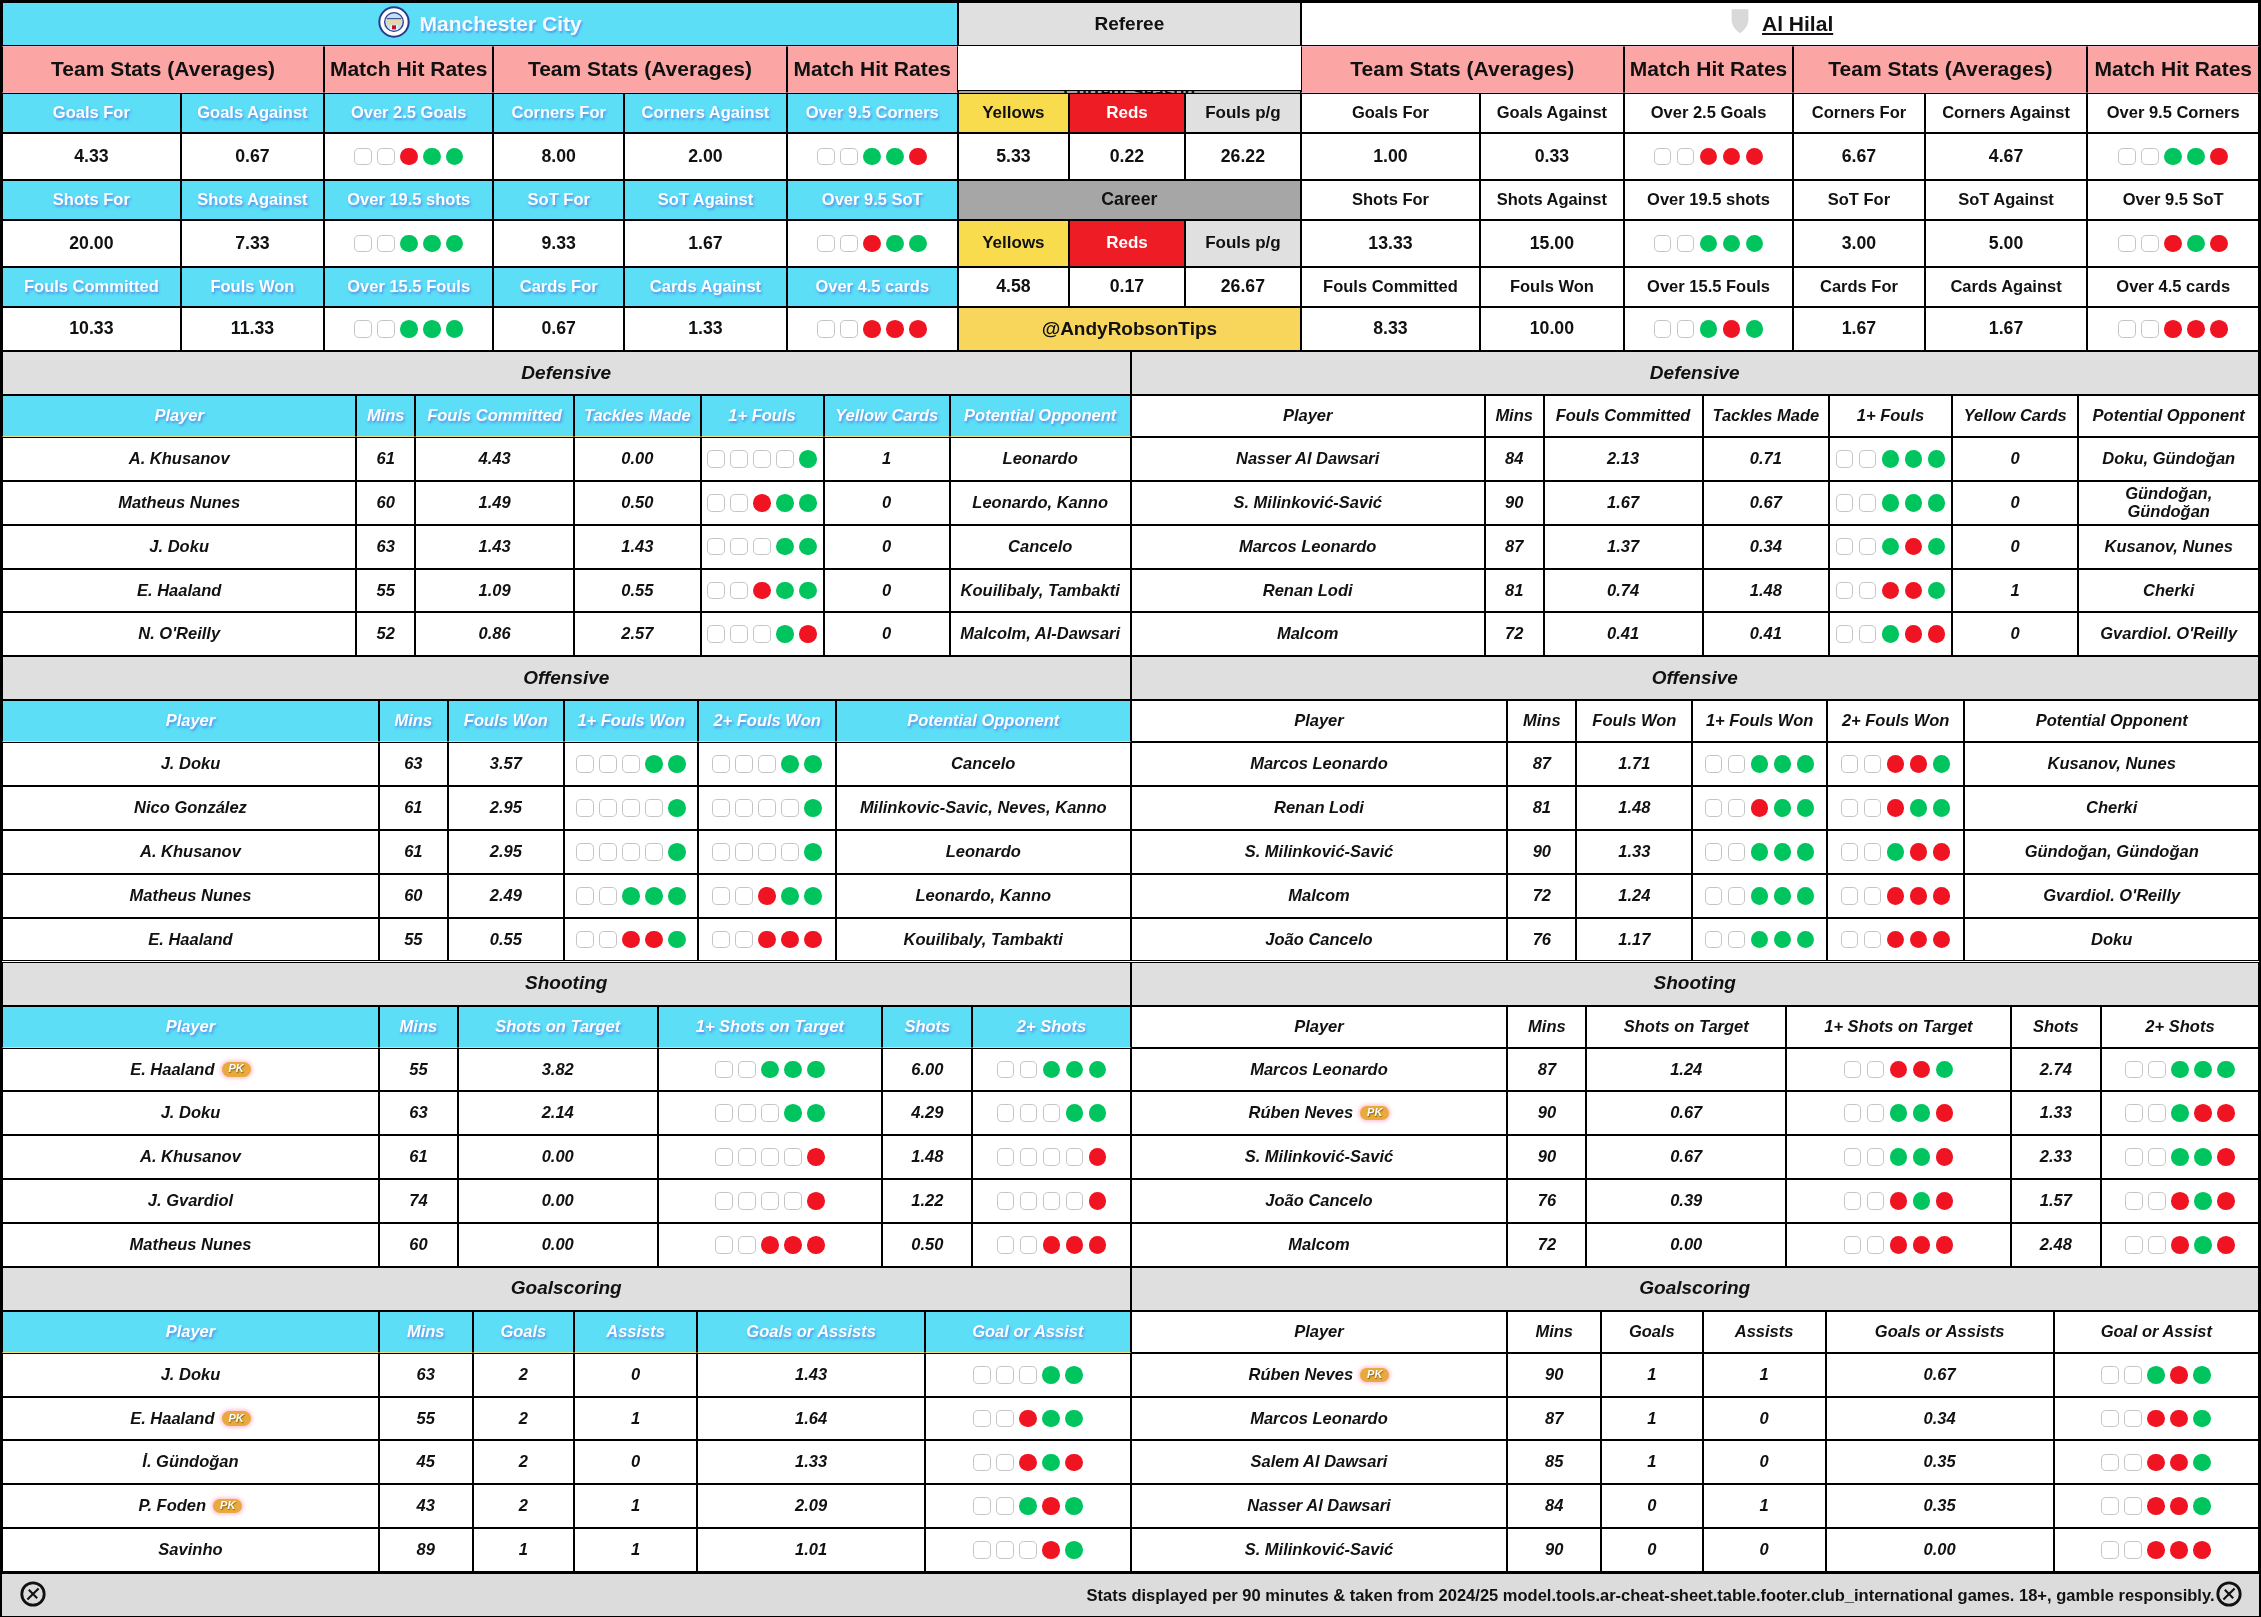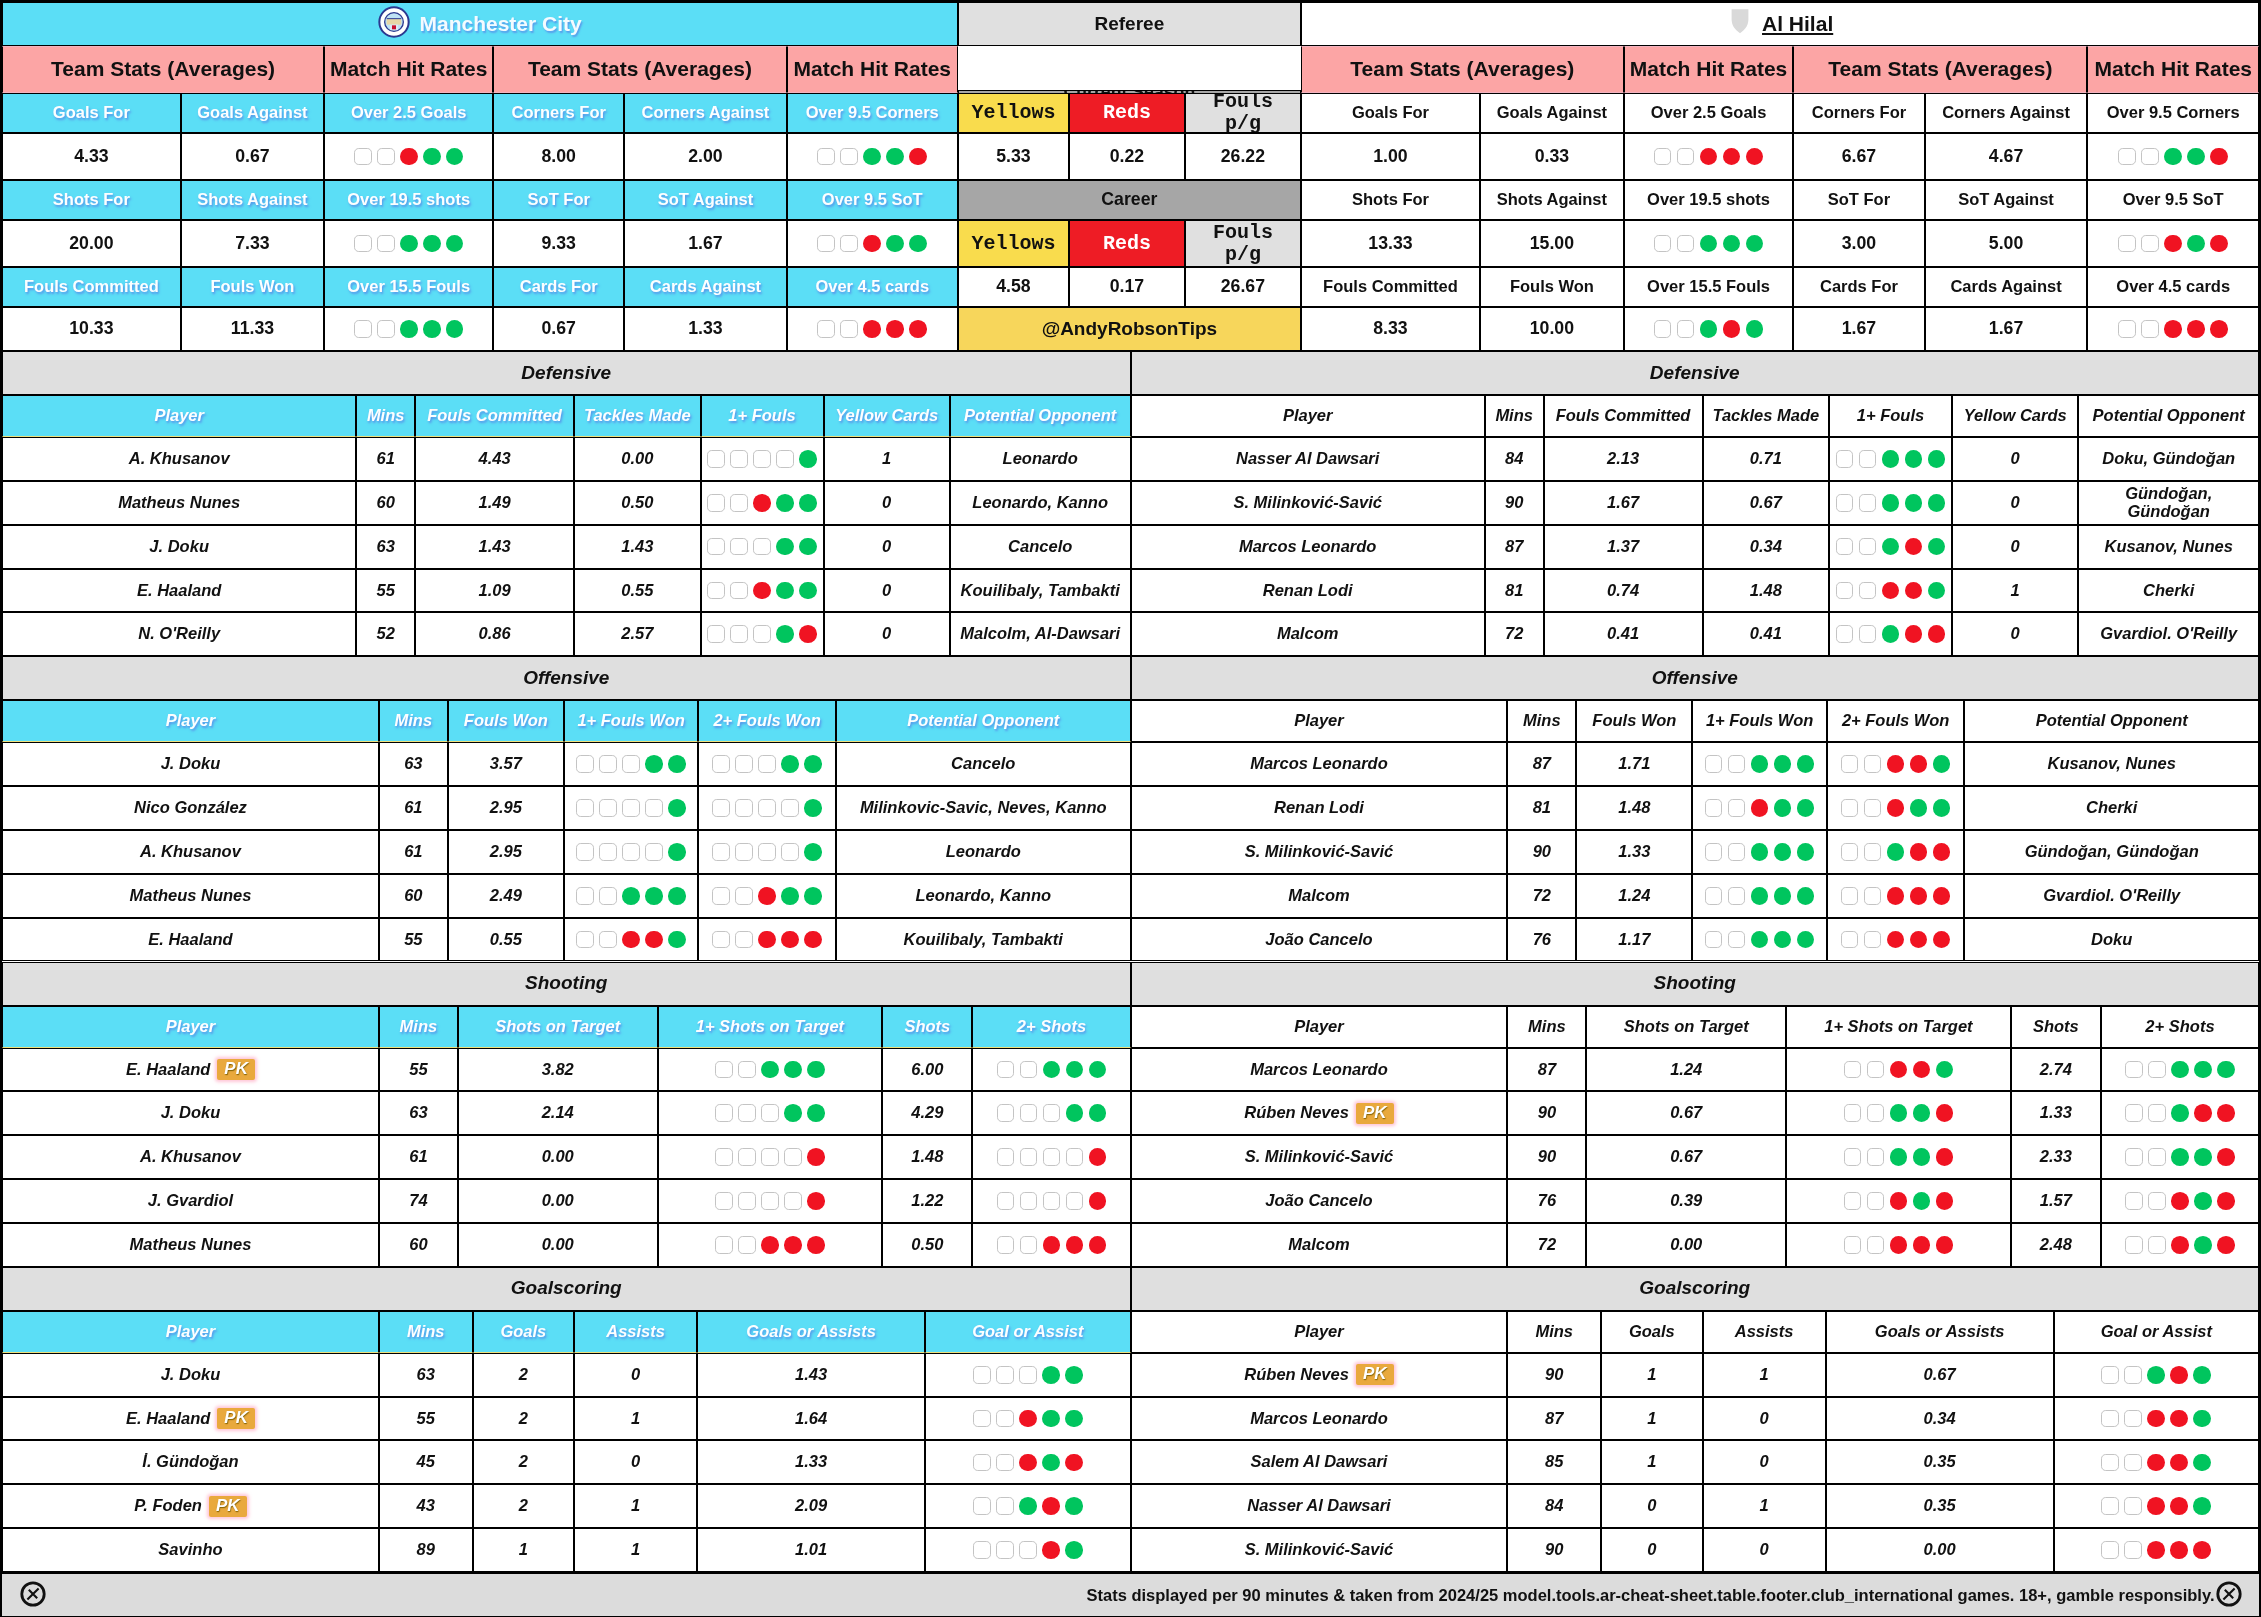--- a/index.html
+++ b/index.html
@@ -16,43 +16,43 @@
   #top-mid{width:15.2%;grid-template-columns:32.4% 33.8% 1fr;}
   #top-right{width:42.45%;grid-template-columns:18.7% 15% 17.7% 13.7% 17% 1fr;}
   .team-head{font-size:21px;gap:9.4px;}
   .team-head.cyan{background:#5bdef6;color:#f4fbff;text-shadow:1.2px 1.8px 1.8px rgba(84,120,230,.65);}
   .group-head{background:#fca5a5;font-size:21px;border-bottom-color:#f2b3c0;border-top-color:#f2b3c0;}
   .stat-lbl{font-size:16.5px;}
   .stat-lbl.cyan{background:#5bdef6;color:#fdfeff;text-shadow:1.2px 1.8px 2.4px rgba(84,120,230,.75);}
   .stat-val{font-size:17.7px;}
   .ref-title{background:#e0e0e0;font-size:19px;}
   .season-head{background:#a6a6a6;font-size:17.7px;}
-  .ref-lbl{font-size:20px;font-family:Liberation Mono, monospace;}
+  .ref-lbl{font-size:17px;}
   .ref-lbl.yellow{background:#f9dc4d;}
   .ref-lbl.red{background:#ee1c25;color:#ffffff;}
   .ref-lbl.gray{background:#e0e0e0;}
   .handle{background:#f7d65b;font-size:19px;}
   
   .dots-cell{gap:5.3px;}
   .dot{width:17.7px;height:17.7px;flex:none;display:inline-block;}
   .dot.e{background:#fff;border:1.8px solid #c4c4c4;border-radius:4.7px;}
   .dot.g{background:#00c55e;border-radius:50%;}
   .dot.r{background:#f01322;border-radius:50%;}
   
   #main{flex:1;display:flex;min-height:0;}
   .half{width:50%;display:flex;flex-direction:column;font-style:italic;}
   .section{flex:1;display:flex;flex-direction:column;min-height:0;}
   .sec-title{height:44px;flex:none;background:#dfdfdf;font-size:19px;}
   .p-row{display:grid;grid-template-columns:var(--gtc);flex:1;min-height:0;}
   .p-row.head{height:42px;flex:none;}
   .p-row.head .cell{font-size:16.5px;}
   .half.left .p-row.head .cell{background:#5bdef6;color:#fdfeff;text-shadow:1.2px 1.8px 2.4px rgba(84,120,230,.75);border-bottom-color:#efe07a;}
   .p-row .cell{font-size:16.5px;}
-  .pk-badge{display:inline-block;margin-left:7px;padding:1.2px 7px;background:#e9a93d;border-radius:2px;
-    color:#fff;font-size:17px;text-shadow:0.6px 0.6px 1.2px #7a5c00;box-shadow:0 0 3.5px 1.8px rgba(255,150,180,.55);}
+  .pk-badge{display:inline-block;margin-left:7px;padding:1.2px 7px;background:#e9a93d;border-radius:8px;
+    color:#fff;font-size:11px;text-shadow:0.6px 0.6px 1.2px #7a5c00;box-shadow:0 0 3.5px 1.8px rgba(255,150,180,.55);}
   
   #footer{height:44px;flex:none;background:#dcdcdc;border-top:2.4px solid #000;display:flex;
           align-items:center;justify-content:space-between;padding:0 16.5px;}
   #footer .ftxt{font-size:16.5px;text-align:right;flex:1;}
   .crest{flex:none;display:inline-block;}
 </style>
 </head>
 <body>
 
 <div id="sheet">

